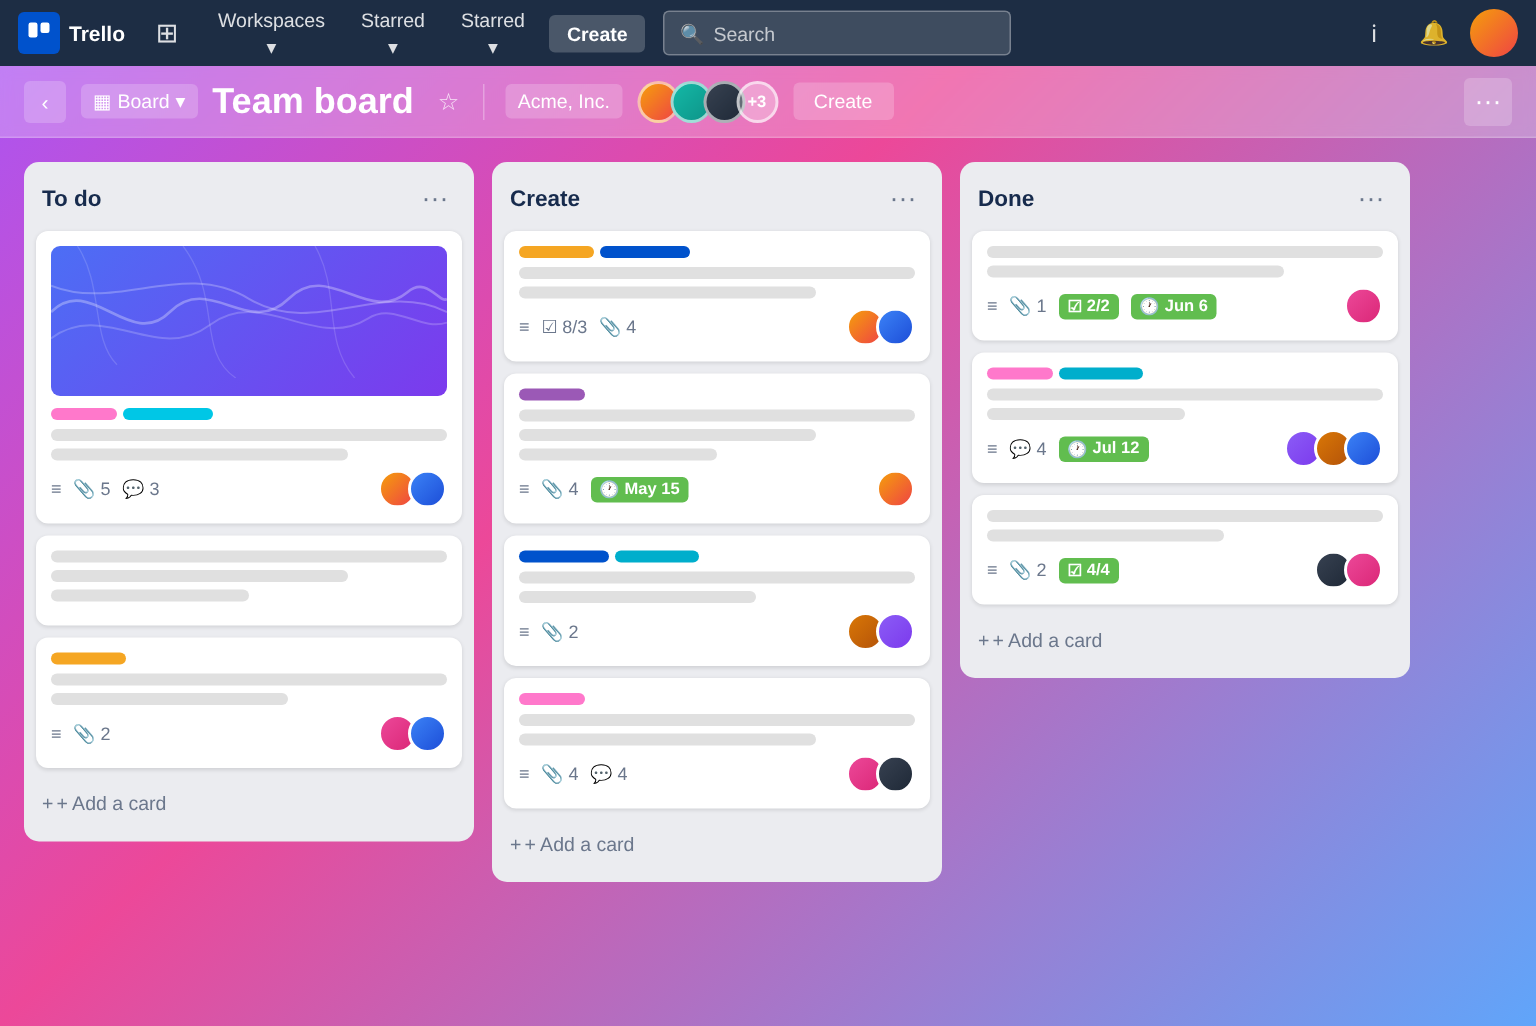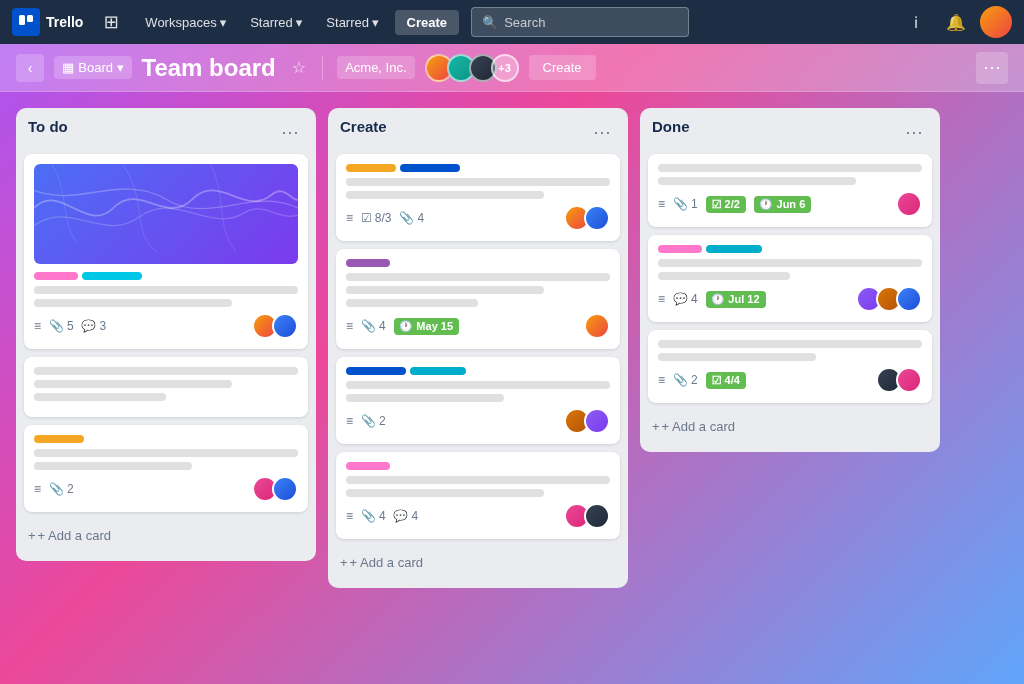--- a/index.html
+++ b/index.html
@@ -44,20 +44,21 @@
       border: none;
       color: rgba(255,255,255,0.85);
       font-size: 13px;
       padding: 4px 8px;
       border-radius: 4px;
       cursor: pointer;
       display: flex;
       align-items: center;
       gap: 3px;
       white-space: nowrap;
+      flex-direction: column;
     }
     .nav-create {
       background: rgba(255,255,255,0.2);
       border: none;
       color: white;
       font-size: 13px;
       font-weight: 700;
       padding: 5px 12px;
       border-radius: 4px;
       cursor: pointer;
@@ -247,20 +248,21 @@
       background: #ebecf0;
       border-radius: 10px;
       width: 300px;
       min-width: 300px;
       padding: 10px 8px;
       max-height: 540px;
       overflow-y: auto;
     }
     .column-header {
       display: flex;
+      align-items: center;
       justify-content: space-between;
       padding: 0 4px 8px 4px;
     }
     .column-title {
       font-size: 15px;
       font-weight: 600;
       color: #172b4d;
     }
     .column-menu-btn {
       background: transparent;

